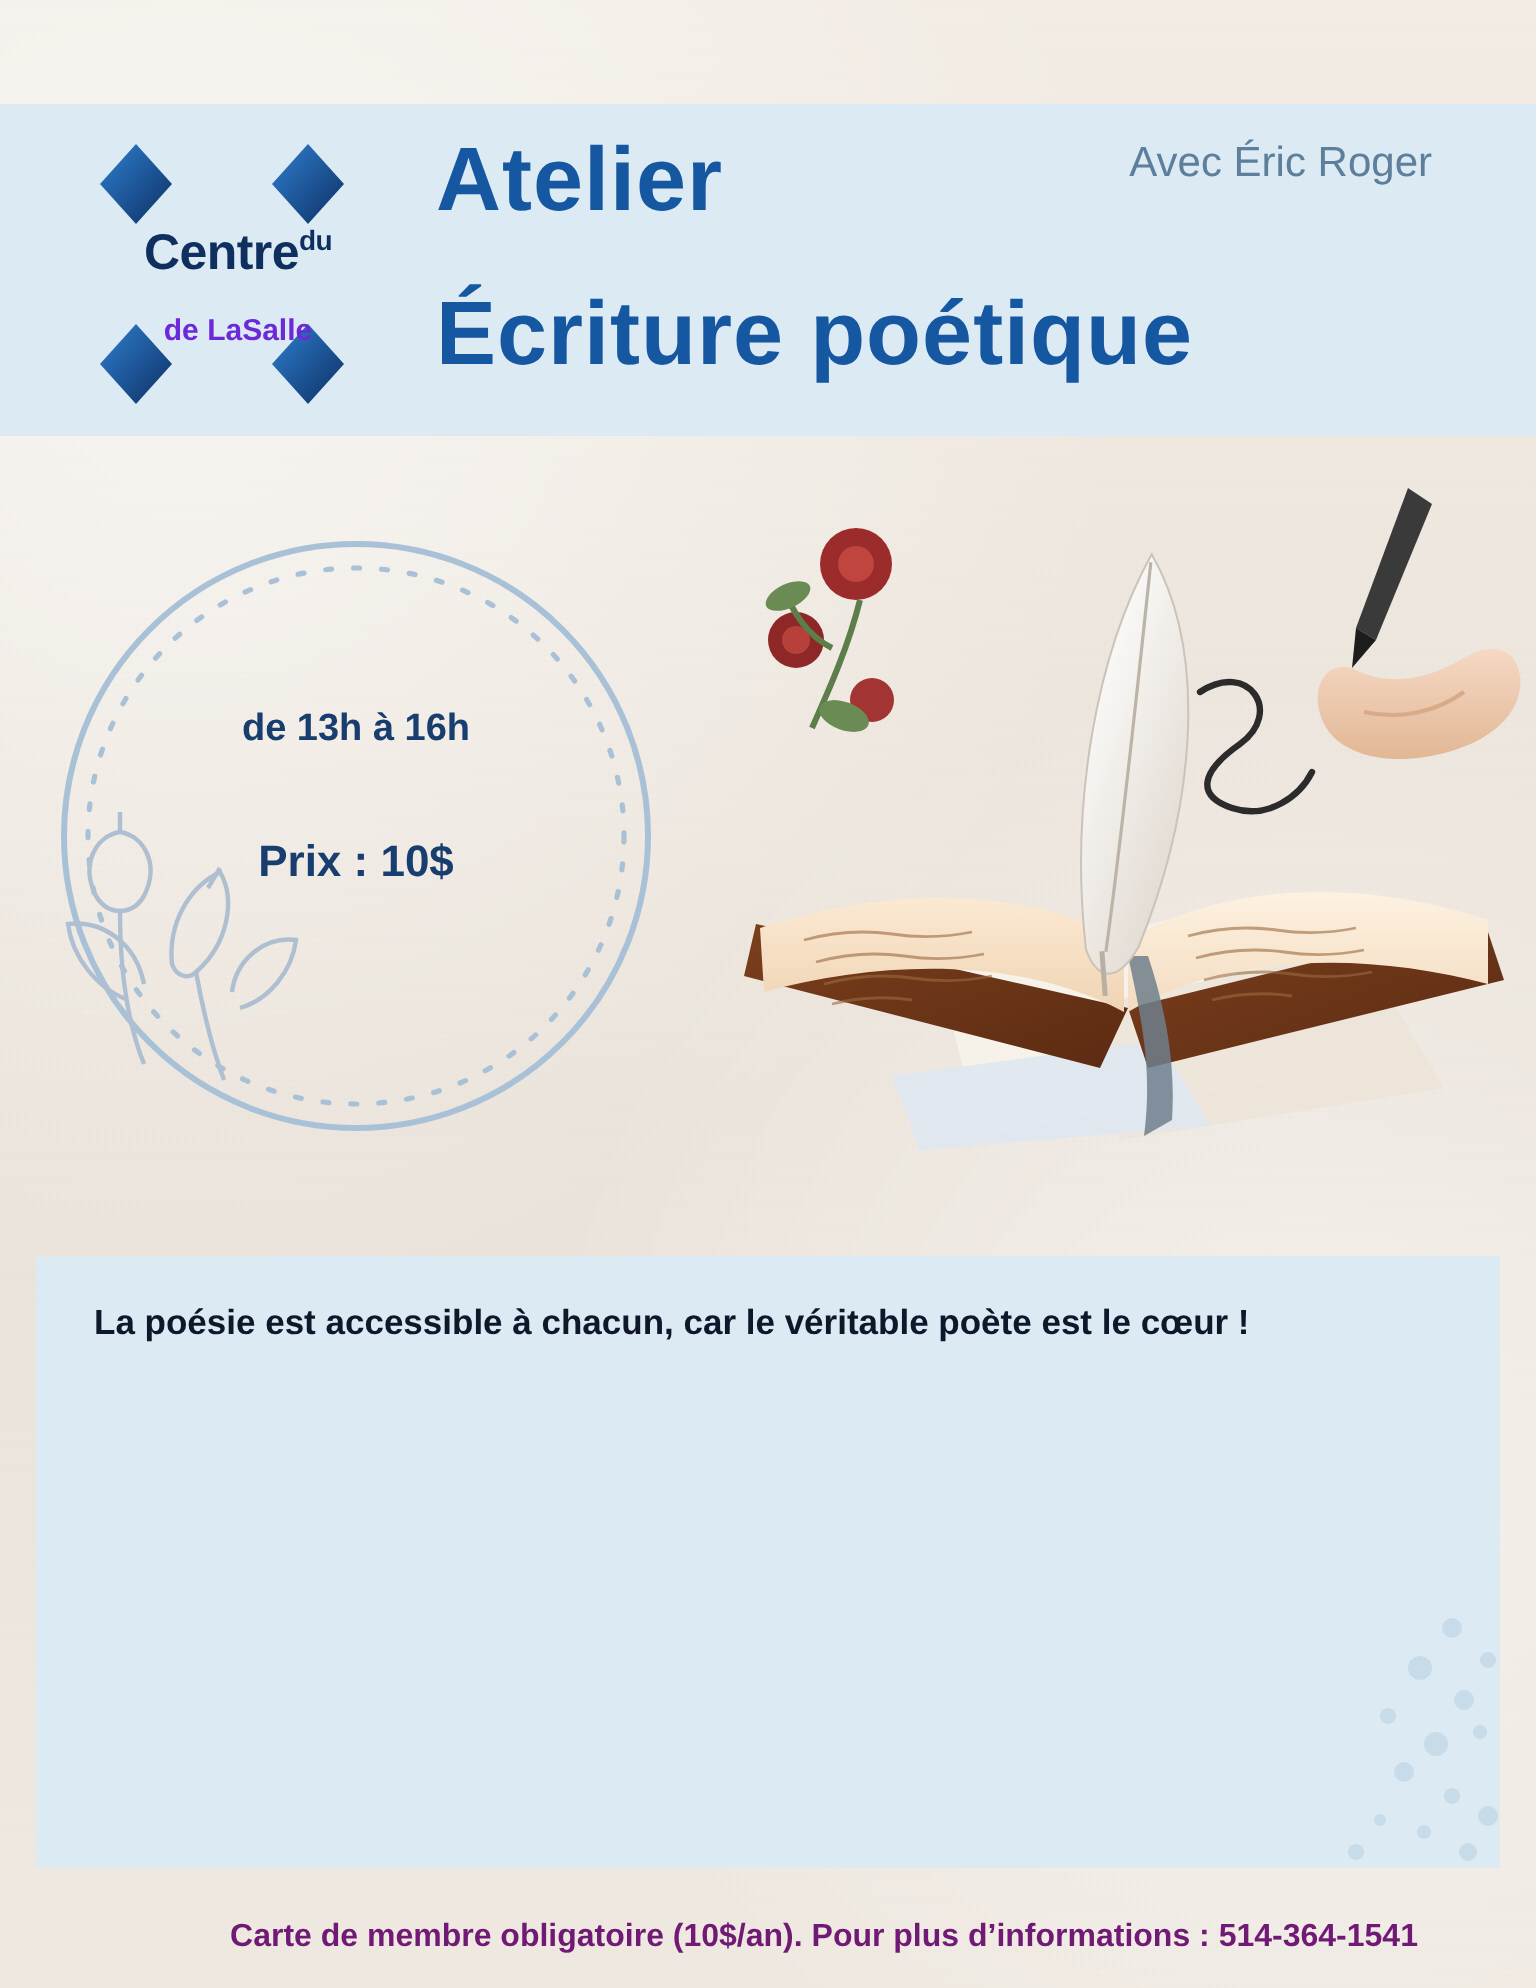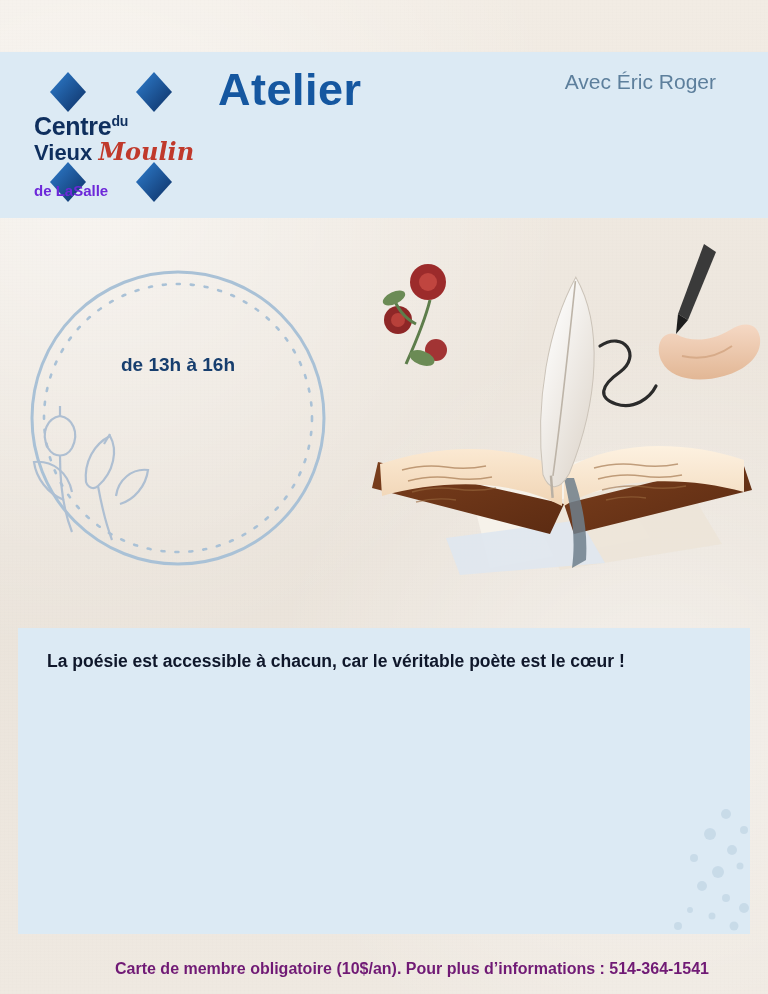--- a/index.html
+++ b/index.html
@@ -183,34 +183,31 @@
         <stop offset="100%" stop-color="#0d2f63"></stop>
       </linearGradient>
     </defs>
     <g fill="url(#dg)">
       <polygon points="34,6 52,26 34,46 16,26"></polygon>
       <polygon points="120,6 138,26 120,46 102,26"></polygon>
       <polygon points="34,96 52,116 34,136 16,116"></polygon>
       <polygon points="120,96 138,116 120,136 102,116"></polygon>
     </g>
   </svg>
-  <div style="position:absolute; left:0; top:46px; width:170px; text-align:left;">
+  <div style="position:absolute; left:0; top:46px; width:170px; text-align:center;">
     <div style="font-size:25px; font-weight:700; color:#0f2f5e; letter-spacing:-0.3px;">
       <span>Centre</span><span style="font-size:14px; vertical-align:super;">du</span>
     </div>
-    <div style="font-size:22px; font-weight:700; color:#0f2f5e; margin-top:-4px;">
-      <span>Vieux</span>
-      <span style="font-family:'DejaVu Serif', serif; font-style:italic; color:#c0392b; font-size:24px;">Moulin</span>
-    </div>
     <div style="font-size:15px; font-weight:700; color:#6d28d9; margin-top:16px;">de LaSalle</div>
   </div>
 </div>
 
 <div class="title-wrap">
   <div class="title-line1">Atelier</div>
+  <div class="title-line2">Écriture poétique</div>
 </div>
 <div class="avec">Avec Éric Roger</div>
 
 <div class="illus">
   <svg width="418" height="340" viewBox="0 0 418 340">
     <defs>
       <linearGradient id="pageL" x1="0" y1="0" x2="0" y2="1">
         <stop offset="0%" stop-color="#fbe9d2"></stop>
         <stop offset="100%" stop-color="#f0d4b4"></stop>
       </linearGradient>
@@ -297,20 +294,21 @@
       <path d="M80,36 L86,26"></path>
       <path d="M74,78 C78,100 82,116 88,132"></path>
       <path d="M40,92 C24,86 12,70 10,54 C28,52 44,64 48,84"></path>
       <path d="M96,96 C110,92 122,78 124,62 C108,60 94,72 92,88"></path>
     </g>
   </svg>
 </div>
 
 <div class="circle-text">
   <div class="hours-line">de 13h à 16h</div>
+  <div class="price-line">Prix : 10$</div>
 </div>
 
 <div class="panel">
   <svg class="dots" viewBox="0 0 150 130">
     <g fill="#b9cfe0">
       <circle cx="126" cy="10" r="5"></circle>
         <circle cx="144" cy="26" r="4"></circle>
       <circle cx="110" cy="30" r="6"></circle>
         <circle cx="132" cy="46" r="5"></circle>
       <circle cx="94" cy="54" r="4"></circle>

